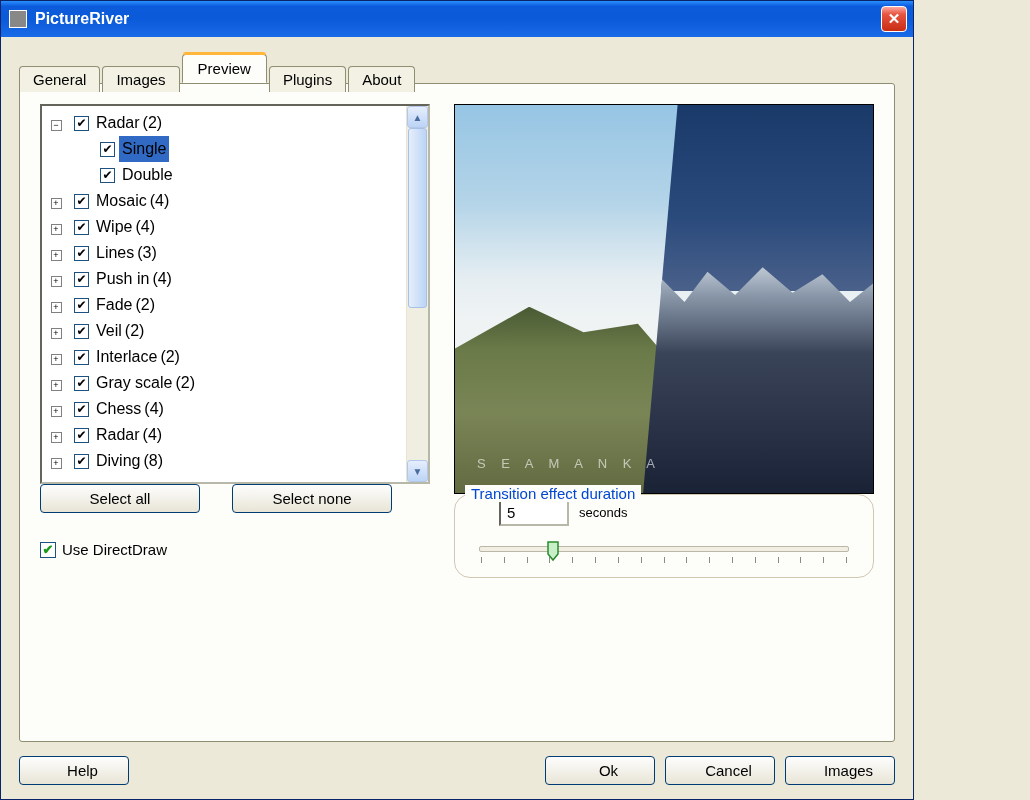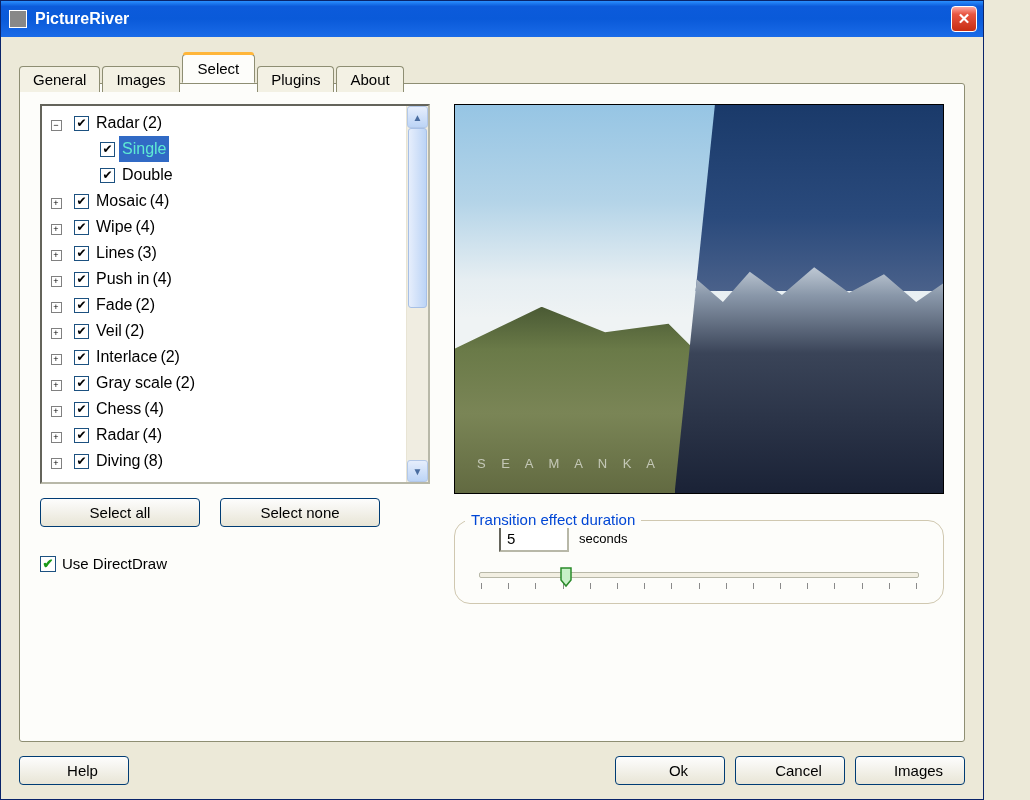--- a/index.html
+++ b/index.html
@@ -5,21 +5,21 @@
 * { box-sizing: border-box; margin: 0; padding: 0; }
 body {
   font-family: Tahoma, Arial, sans-serif;
   font-size: 13px;
   background: #ece9d8;
   width: 1030px;
   height: 800px;
   overflow: hidden;
 }
 .window {
-  width: 984px;
+  width: 914px;
   height: 800px;
   border: 1px solid #0a246a;
   display: flex;
   flex-direction: column;
 }
 .titlebar {
   height: 36px;
   background: linear-gradient(to bottom, #2a8fff 0%, #0c5bdb 15%, #0a5ad9 50%, #1a6be8 100%);
   display: flex;
   align-items: center;
@@ -131,21 +131,21 @@
   width: 15px; height: 15px;
   border: 1px solid #1c5180;
   background: #fff;
   margin: 0 4px;
   cursor: pointer;
   display: flex; align-items: center; justify-content: center;
   font-size: 12px;
   color: #000;
 }
 .node-label { padding: 0 3px; cursor: pointer; }
-.node-label.selected { background: #316ac5; color: #5eead4; }
+.node-label.selected { background: #316ac5; color: #000000; }
 .vscroll {
   width: 22px;
   background: #f0ede1;
   border-left: 1px solid #e8e4d4;
   display: flex;
   flex-direction: column;
 }
 .sbtn {
   height: 22px;
   background: linear-gradient(to bottom, #e6eefc, #bcd4f6);
@@ -158,21 +158,21 @@
 }
 .track { flex: 1; background: #f0ede1; position: relative; }
 .thumb {
   position: absolute;
   left: 1px; right: 1px; top: 0; height: 180px;
   background: linear-gradient(to right, #e6eefc, #bcd4f6);
   border: 1px solid #a7c0e6;
   border-radius: 3px;
   cursor: pointer;
 }
-.btn-row { display: flex; gap: 20px; margin-top: 14px; }
+.btn-row { display: flex; gap: 32px; }
 .btn {
   border: 1px solid #003c74;
   background: linear-gradient(to bottom, #fdfdfd, #e8e5d6);
   border-radius: 4px;
   padding: 5px 0;
   font-size: 15px;
   cursor: pointer;
   text-align: center;
   min-width: 160px;
 }
@@ -214,21 +214,20 @@
 }
 .skyR { position: absolute; top: 0; left: 0; right: 0; height: 48%;
   background: linear-gradient(to bottom, #1a3a6a 0%, #2a4a7c 60%, #4a618a 100%); }
 .mtn {
   position: absolute; top: 40%; left: 0; right: 0; bottom: 0;
   background: linear-gradient(to bottom, #ccd5df 0%, #8a98aa 15%, #3a4458 40%, #1a2236 100%);
   clip-path: polygon(0 20%, 8% 8%, 18% 18%, 28% 5%, 40% 15%, 52% 3%, 65% 14%, 78% 6%, 90% 18%, 100% 10%, 100% 100%, 0 100%);
 }
 .wm { position: absolute; bottom: 22px; left: 22px; color: rgba(255,255,255,0.6); font-size: 13px; letter-spacing: 6px; }
 .fieldset {
-  margin-top: 26px;
   border: 1px solid #d0c8b0;
   border-radius: 16px;
   padding: 4px 14px 14px 14px;
   position: relative;
 }
 .legend {
   position: absolute;
   top: -10px; left: 10px;
   background: #fdfdfa;
   padding: 0 6px;
@@ -279,21 +278,21 @@
     <span class="title-text">PictureRiver</span>
     <div class="close-btn">
       <span>✕</span>
     </div>
   </div>
 
   <div class="client">
     <div class="tabs-row">
       <div class="tab">General</div>
       <div class="tab">Images</div>
-      <div class="tab active">Select</div>
+      <div class="tab active">Preview</div>
       <div class="tab">Plugins</div>
       <div class="tab">About</div>
     </div>
 
     <div class="tab-panel">
       <div class="left">
         <div class="tree-box">
           <div class="tree" id="tree">
               <div class="node">
                 <span class="ind" style="width: 28px;"><span class="exp">−</span></span>

